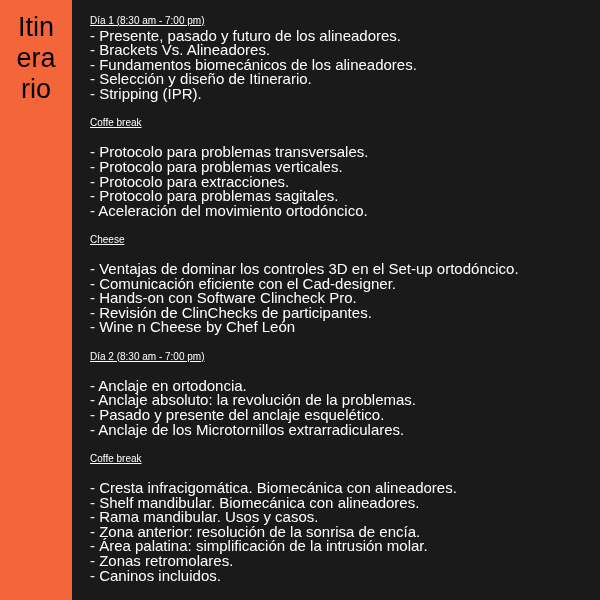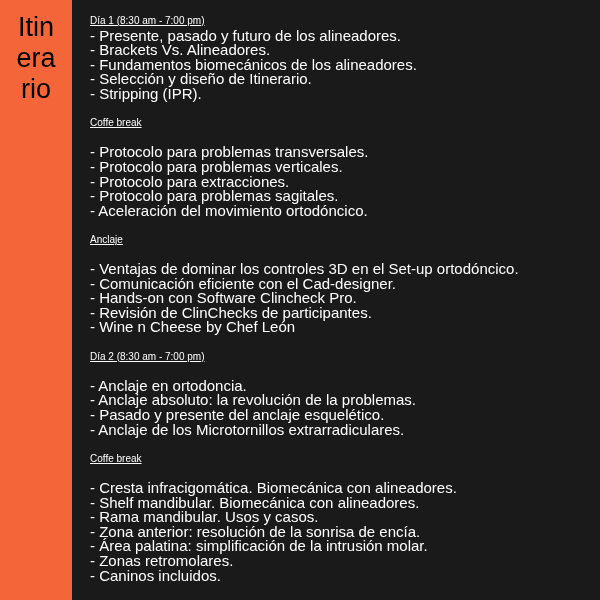--- a/index.html
+++ b/index.html
@@ -97,21 +97,21 @@
         <div class="heading">Coffe break</div>
         <div class="spacer"></div>
         <div class="block">
           <div class="item">- Protocolo para problemas transversales.</div>
           <div class="item">- Protocolo para problemas verticales.</div>
           <div class="item">- Protocolo para extracciones.</div>
           <div class="item">- Protocolo para problemas sagitales.</div>
           <div class="item">- Aceleración del movimiento ortodóncico.</div>
         </div>
         <div class="spacer"></div>
-        <div class="heading">Anclaje</div>
+        <div class="heading">Cheese</div>
         <div class="spacer"></div>
         <div class="block">
           <div class="item">- Ventajas de dominar los controles 3D en el Set-up ortodóncico.</div>
           <div class="item">- Comunicación eficiente con el Cad-designer.</div>
           <div class="item">- Hands-on con Software Clincheck Pro.</div>
           <div class="item">- Revisión de ClinChecks de participantes.</div>
           <div class="item">- Wine n Cheese by Chef León</div>
         </div>
         <div class="spacer"></div>
         <div class="heading">Día 2 (8:30 am - 7:00 pm)</div>

